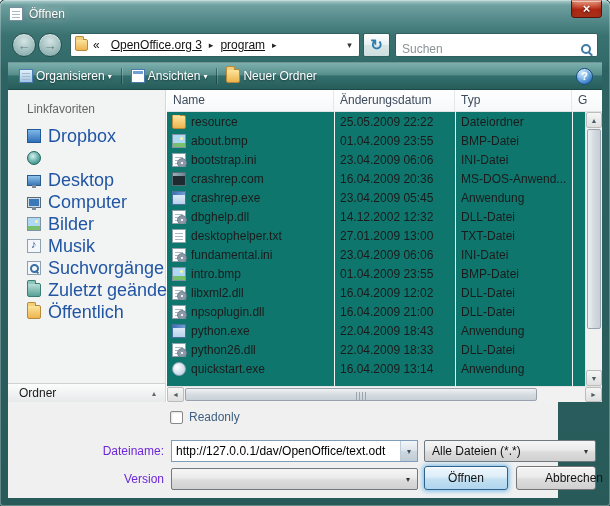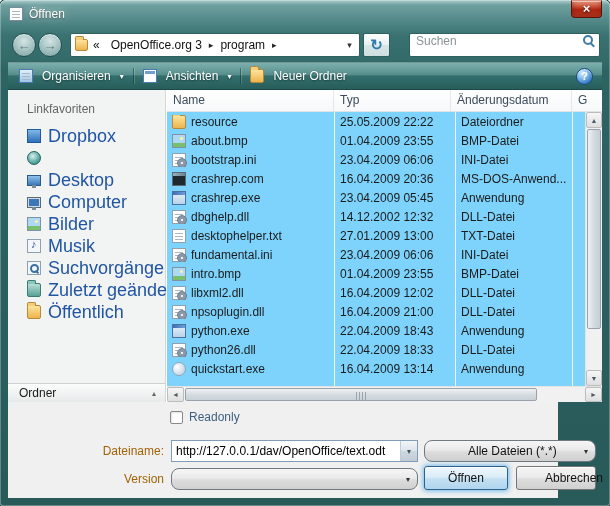--- a/index.html
+++ b/index.html
@@ -22,56 +22,56 @@
   
   .navbar { position: absolute; top: 28px; left: 8px; right: 8px; height: 34px; display: flex; align-items: center; padding: 0 4px; }
   .nav-circle { width: 24px; height: 24px; flex: 0 0 auto; border-radius: 50%; border: 1px solid #234f4e;
     background: radial-gradient(circle at 50% 32%, #d4e4e4, #9dbcbc 60%, #7fa3a3);
     box-shadow: inset 0 1px 1px rgba(255,255,255,.7);
     display: flex; align-items: center; justify-content: center; color: #5e7f7f; font-size: 13px; font-weight: bold; }
   .fwd { margin-left: 2px; }
   .breadcrumb { margin-left: 8px; width: 290px; height: 24px; flex: 0 0 auto; background: #fff; border: 1px solid #2f5f5e; border-radius: 2px;
     display: flex; align-items: center; padding: 0 2px 0 4px; font-size: 12px; color: #111; }
   .bc-overflow { padding: 0 5px; }
-  .bc-seg { padding: 0 6px; }
+  .bc-seg { padding: 0 6px; text-decoration: underline; }
   .bc-sep { font-size: 9px; color: #222; padding: 0 1px; }
   .bc-dd { margin-left: auto; width: 15px; text-align: center; font-size: 9px; color: #333; }
   .refresh-btn { margin-left: 3px; width: 27px; height: 24px; flex: 0 0 auto; border: 1px solid #2f5f5e; border-radius: 2px;
     background: linear-gradient(180deg,#fefefe,#e9f1f1 48%,#d8e5e5 52%,#cfdfdf);
     display: flex; align-items: center; justify-content: center; color: #2e7db0; font-size: 15px; font-weight: bold; }
-  .searchbox { margin-left: 19px; flex: 1; height: 24px; background: #fff; border: 1px solid #2f5f5e; border-radius: 2px; display: flex; align-items: flex-start; }
+  .searchbox { margin-left: 5px; flex: 1; height: 24px; background: #fff; border: 1px solid #2f5f5e; border-radius: 2px; display: flex; align-items: flex-end; }
   .searchbox input { flex: 1; min-width: 0; border: none; outline: none; padding: 0 6px; font-size: 12px; font-family: inherit; color: #222; background: transparent; }
   .searchbox input::placeholder { color: #8b9396; }
   .mag-wrap { width: 22px; display: flex; justify-content: center; }
   .mag { position: relative; width: 13px; height: 13px; }
   .mag::before { content: ""; position: absolute; top: 1px; left: 1px; width: 6px; height: 6px; border: 2px solid #3f7ba6; border-radius: 50%; }
   .mag::after { content: ""; position: absolute; bottom: 1px; right: 0; width: 5px; height: 2px; background: #3f7ba6; transform: rotate(45deg); }
 
   
   .toolbar { position: absolute; top: 62px; left: 8px; width: 594px; height: 28px; display: flex; align-items: center; padding-left: 3px;
     background: linear-gradient(180deg,#7cb0ae 0%,#578e8c 45%,#336f6d 50%,#275d5b 100%);
     border-top: 1px solid rgba(255,255,255,.35); border-bottom: 1px solid #1b4a49; }
-  .tb-btn { display: flex; align-items: center; gap: 9px; height: 22px; padding: 0 8px; color: #fff; font-size: 12px; text-shadow: 0 1px 2px rgba(0,0,0,.45); border-radius: 2px; }
+  .tb-btn { display: flex; align-items: center; gap: 3px; height: 22px; padding: 0 8px; color: #fff; font-size: 12px; text-shadow: 0 1px 2px rgba(0,0,0,.45); border-radius: 2px; }
   .tb-chev { font-size: 8px; }
   .tb-sep { width: 1px; height: 16px; background: rgba(10,40,40,.45); box-shadow: 1px 0 0 rgba(255,255,255,.18); margin: 0 1px; }
   .help-btn { margin-left: auto; margin-right: 9px; width: 17px; height: 17px; border-radius: 50%;
     background: radial-gradient(circle at 35% 28%, #d8edfb, #7cb6e8 40%, #3378c0 75%, #2a66a8);
     border: 1px solid #1a4a80; box-shadow: inset 0 1px 1px rgba(255,255,255,.6);
     color: #fff; font-size: 11px; font-weight: bold; display: flex; align-items: center; justify-content: center; }
 
   
   .content { position: absolute; top: 90px; left: 8px; width: 594px; height: 312px; background: #fff; }
   .sidebar { position: absolute; left: 0; top: 0; width: 158px; height: 100%; background: #f2f4f4; border-right: 1px solid #d4d8d8; padding-left: 8px; }
   .sb-header { padding: 12px 0 9px 11px; font-size: 12px; color: #666; }
   .sb-item { height: 22px; display: flex; align-items: center; gap: 7px; padding-left: 11px; font-size: 18px; color: #2155a3; white-space: nowrap; }
   .sb-folders { position: absolute; left: 0; right: 0; bottom: 0; height: 19px; border-top: 1px solid #cdd1d1;
     background: linear-gradient(180deg,#fbfcfc,#e7eaea); display: flex; align-items: center; padding-left: 11px; font-size: 12px; color: #1a1a1a; }
   .sb-folders .chev { margin-left: auto; margin-right: 9px; font-size: 8px; color: #666; }
 
-  .filelist { position: absolute; left: 159px; top: 0; right: 0; bottom: 0; background: #7dd3fc; }
+  .filelist { position: absolute; left: 159px; top: 0; right: 0; bottom: 0; background: #0f766e; }
   .fl-header { position: absolute; top: 0; left: 0; right: 0; height: 22px; display: flex;
     background: linear-gradient(180deg,#ffffff,#f6f8f9); border-bottom: 1px solid #e0e3e6; }
   .hcell { line-height: 21px; padding-left: 6px; font-size: 12px; color: #3d4b5c; border-right: 1px solid #e4e8ec; white-space: nowrap; overflow: hidden; }
   .h-name { width: 167px; } .h-date { width: 121px; } .h-type { width: 117px; } .h-g { flex: 1; border-right: none; }
   .fl-rows { position: absolute; top: 22px; left: 0; right: 17px; bottom: 16px; overflow: hidden;
     background-image: linear-gradient(#f1f3f4,#f1f3f4), linear-gradient(#f1f3f4,#f1f3f4), linear-gradient(#f1f3f4,#f1f3f4);
     background-repeat: no-repeat; background-size: 1px 100%; background-position: 167px 0, 288px 0, 405px 0; }
   .fl-row { height: 19px; display: flex; align-items: center; }
   .cell { font-size: 12px; color: #1b1b1b; white-space: nowrap; overflow: hidden; }
   .c-name { width: 167px; display: flex; align-items: center; gap: 5px; padding-left: 5px; }
@@ -92,28 +92,28 @@
   .hs-thumb { position: absolute; top: 1px; bottom: 1px; left: 18px; width: 352px; border: 1px solid #98a2ac; border-radius: 2px;
     background: linear-gradient(180deg,#f0f2f4,#d6dce1 50%,#c8d1d7); }
   .hs-grip { position: absolute; left: 50%; top: 3px; transform: translateX(-50%); width: 10px; height: 8px;
     background: repeating-linear-gradient(90deg,#9aa6b0 0 1px, transparent 1px 3px); }
 
   
   .footer { position: absolute; top: 402px; left: 8px; width: 550px; height: 96px; background: #f0f0f0; }
   .readonly-wrap { position: absolute; left: 162px; top: 8px; display: flex; align-items: center; gap: 6px; }
   .checkbox { width: 13px; height: 13px; background: #fff; border: 1px solid #888; border-radius: 2px; box-shadow: inset 1px 1px 2px rgba(0,0,0,.12); }
   .readonly-label { font-size: 12px; color: #3f6080; }
-  .flabel { position: absolute; left: 0; width: 156px; text-align: right; font-size: 12px; color: #a16207; line-height: 22px; }
+  .flabel { position: absolute; left: 0; width: 156px; text-align: right; font-size: 12px; color: #6d28d9; line-height: 22px; }
   .lbl-filename { top: 38px; } .lbl-version { top: 66px; }
   .combo-edit { position: absolute; left: 163px; top: 38px; width: 247px; height: 22px; background: #fff; border: 1px solid #7f9db9; display: flex; }
   .combo-edit input { flex: 1; min-width: 0; border: none; outline: none; font-size: 12px; font-family: inherit; padding: 0 4px; color: #000; }
   .combo-arrow { width: 17px; border-left: 1px solid #bcccd9; display: flex; align-items: center; justify-content: center; font-size: 8px; color: #41525f;
     background: linear-gradient(180deg,#f3f6f8,#dde4ea 48%,#cdd7df 52%,#c0ccd5); }
-  .select { position: absolute; height: 22px; border: 1px solid #70797f; border-radius: 8px; display: flex; align-items: center; font-size: 12px; color: #111;
-    background: linear-gradient(180deg,#f6f6f6,#eaeaea 45%,#dcdcdc 55%,#d0d0d0); padding-left: 36px; }
+  .select { position: absolute; height: 22px; border: 1px solid #70797f; border-radius: 2px; display: flex; align-items: center; font-size: 12px; color: #111;
+    background: linear-gradient(180deg,#f6f6f6,#eaeaea 45%,#dcdcdc 55%,#d0d0d0); }
   .sel-text { flex: 1; padding-left: 7px; white-space: nowrap; overflow: hidden; }
   .sel-arrow { width: 18px; text-align: center; font-size: 8px; color: #333; }
   .sel-filetype { left: 416px; top: 38px; width: 172px; }
   .sel-version { left: 163px; top: 66px; width: 247px; }
   .btn { position: absolute; height: 24px; border-radius: 3px; font-size: 12px; font-family: inherit; display: flex; align-items: center; justify-content: center; color: #111; }
   .btn-open { left: 416px; top: 64px; width: 84px; border: 1px solid #2c628b;
     background: linear-gradient(180deg,#eef7fc,#dcedf8 45%,#c3e0f2 55%,#b0d5ee);
     box-shadow: 0 0 5px 1px rgba(80,170,230,.8), inset 0 1px 0 rgba(255,255,255,.8); }
   .btn-cancel { left: 508px; top: 64px; width: 80px; border: 1px solid #757575;
     background: linear-gradient(180deg,#f4f4f4,#ebebeb 45%,#dddddd 55%,#d0d0d0); box-shadow: inset 0 1px 0 rgba(255,255,255,.9); padding-left: 36px; }
@@ -259,22 +259,22 @@
         </div>
       <div class="sb-folders">
         <span>Ordner</span>
         <span class="chev">▴</span>
       </div>
     </div>
 
     <div class="filelist">
       <div class="fl-header">
         <div class="hcell h-name">Name</div>
+        <div class="hcell h-date">Änderungsdatum</div>
         <div class="hcell h-type">Typ</div>
-        <div class="hcell h-date">Änderungsdatum</div>
         <div class="hcell h-g">G</div>
       </div>
       <div class="fl-rows" id="fl-rows">
           <div class="fl-row">
             <span class="cell c-name">
               <span class="ic ic-folder"></span>
               <span>resource</span>
             </span>
             <span class="cell c-date">25.05.2009 22:22</span>
             <span class="cell c-type">Dateiordner</span>

